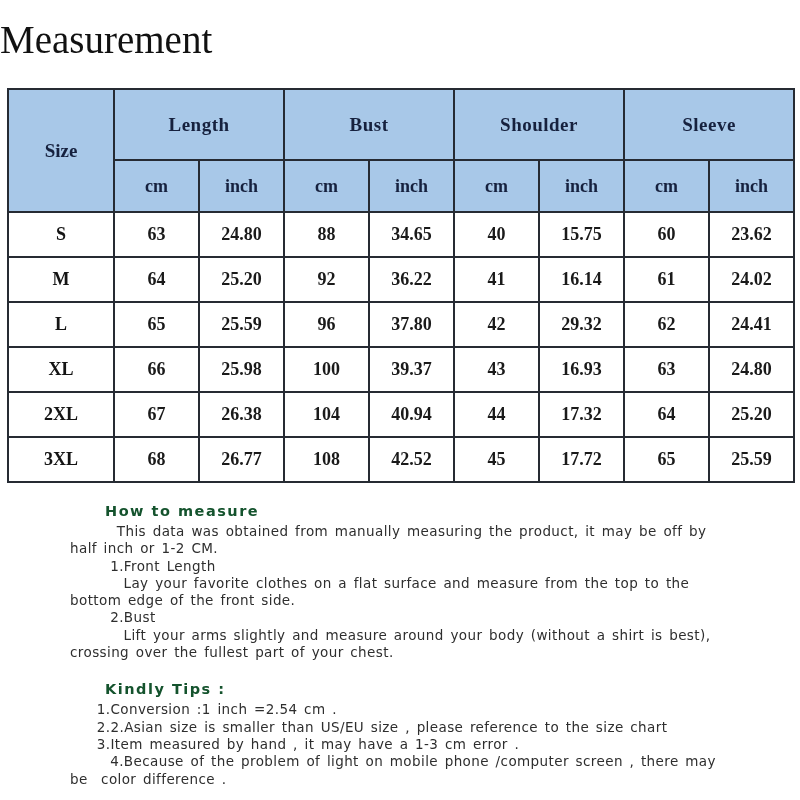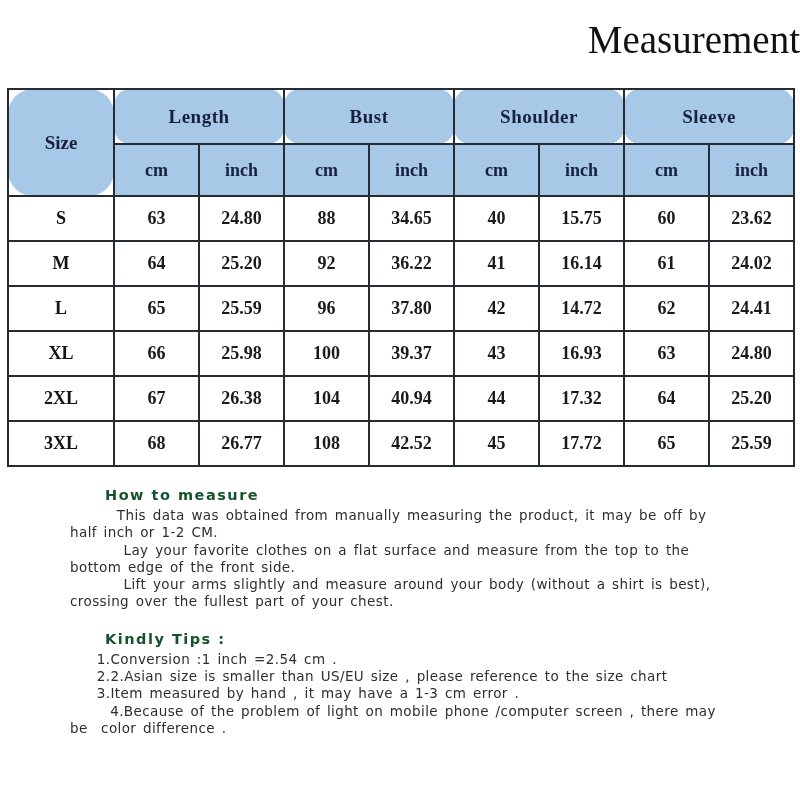--- a/index.html
+++ b/index.html
@@ -17,21 +17,21 @@
     font-family: "DejaVu Sans", sans-serif;
     overflow: hidden;
   }
   .page { width: 800px; height: 800px; }
 
   h1.title {
     font-family: "Liberation Serif", serif;
     font-weight: 400;
     font-size: 39px;
     line-height: 48px;
-    text-align: right;
+    text-align: left;
     color: #111111;
     margin: 16px 0 0 0;
   }
 
   table.size-table {
     border-collapse: collapse;
     table-layout: fixed;
     width: 786px;
     margin: 24px 7px 0 7px;
     font-family: "Liberation Serif", serif;
@@ -41,22 +41,22 @@
     border: 2px solid var(--grid);
     text-align: center;
     vertical-align: middle;
     padding: 0;
     overflow: hidden;
   }
   thead th {
     background: var(--header-bg);
     color: var(--table-text);
   }
-  .group-head { height: 55px; font-size: 19px; font-weight: bold; letter-spacing: 0.5px; border-radius: 16px; }
-  .size-head  { font-size: 19px; font-weight: bold; border-radius: 25px; }
+  .group-head { height: 71px; font-size: 19px; font-weight: bold; letter-spacing: 0.5px; }
+  .size-head  { font-size: 19px; font-weight: bold; }
   .unit-head  { height: 52px; font-size: 18px; font-weight: bold; }
   .size-cell, .val-cell {
     height: 45px;
     font-size: 18px;
     font-weight: bold;
     color: #1a1a1a;
     background: #ffffff;
   }
   .size-cell { color: #141414; }
 
@@ -145,21 +145,21 @@
           <td class="val-cell">61</td>
           <td class="val-cell">24.02</td>
         </tr>
         <tr>
           <td class="size-cell">L</td>
           <td class="val-cell">65</td>
           <td class="val-cell">25.59</td>
           <td class="val-cell">96</td>
           <td class="val-cell">37.80</td>
           <td class="val-cell">42</td>
-          <td class="val-cell">14.72</td>
+          <td class="val-cell">29.32</td>
           <td class="val-cell">62</td>
           <td class="val-cell">24.41</td>
         </tr>
         <tr>
           <td class="size-cell">XL</td>
           <td class="val-cell">66</td>
           <td class="val-cell">25.98</td>
           <td class="val-cell">100</td>
           <td class="val-cell">39.37</td>
           <td class="val-cell">43</td>
@@ -190,22 +190,24 @@
           <td class="val-cell">25.59</td>
         </tr>
       </tbody>
   </table>
 
   <section class="text-block sec-howto">
     <div class="sec-heading">How to measure</div>
     <div>
         <div class="line">       This data was obtained from manually measuring the product, it may be off by</div>
         <div class="line">half inch or 1-2 CM.</div>
+        <div class="line">      1.Front Length</div>
         <div class="line">        Lay your favorite clothes on a flat surface and measure from the top to the</div>
         <div class="line">bottom edge of the front side.</div>
+        <div class="line">      2.Bust</div>
         <div class="line">        Lift your arms slightly and measure around your body (without a shirt is best),</div>
         <div class="line">crossing over the fullest part of your chest.</div>
       </div>
   </section>
 
   <section class="text-block sec-tips">
     <div class="sec-heading">Kindly Tips :</div>
     <div>
         <div class="line">    1.Conversion :1 inch =2.54 cm .</div>
         <div class="line">    2.2.Asian size is smaller than US/EU size , please reference to the size chart</div>

